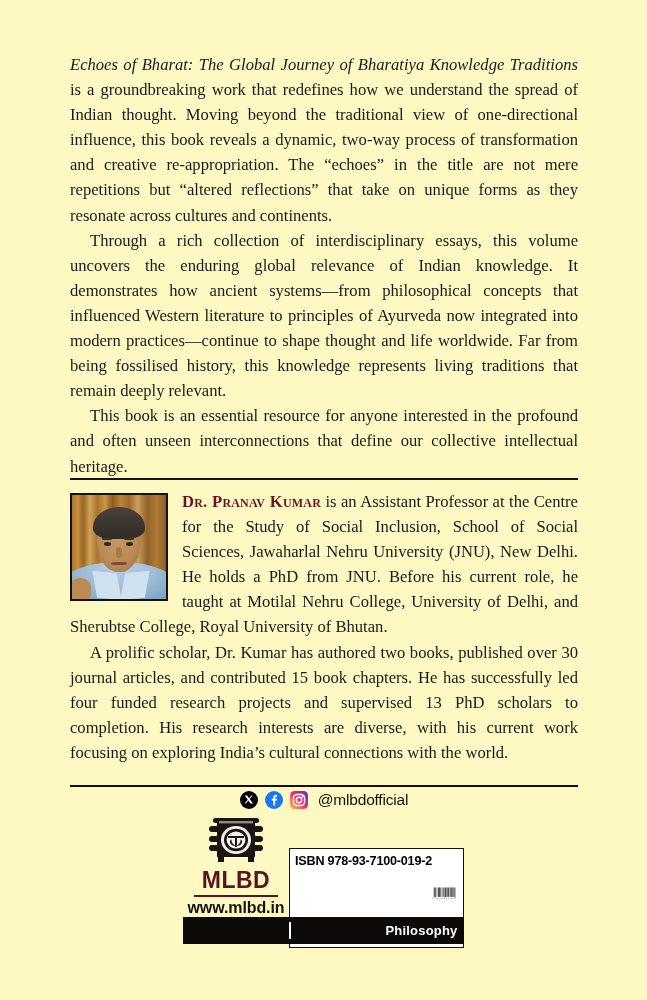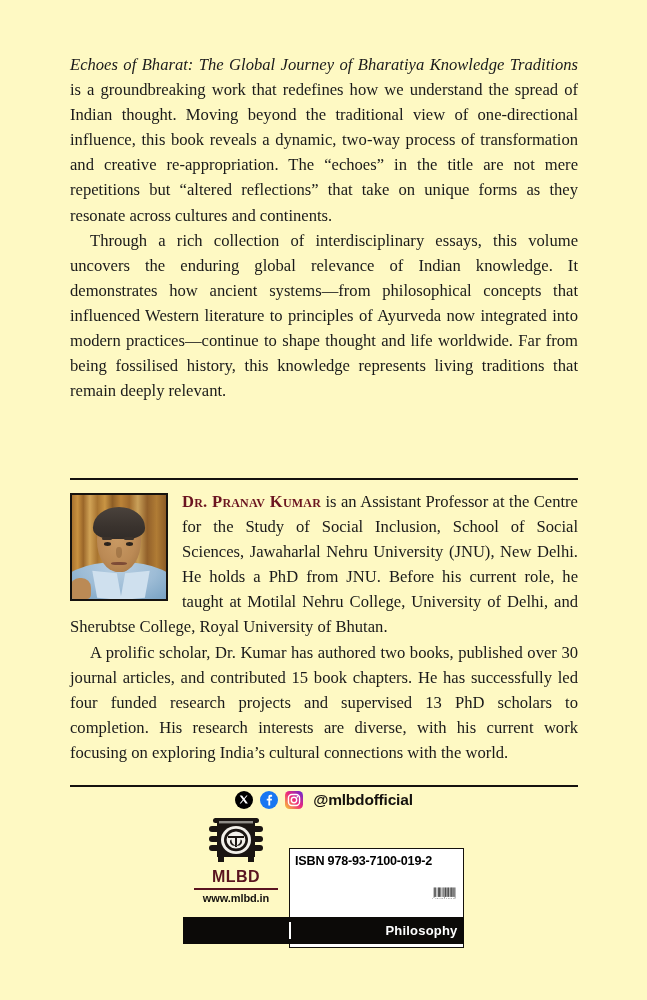--- a/index.html
+++ b/index.html
@@ -204,21 +204,21 @@
     justify-content: center;
     gap: 7px;
   }
   .social-row .icon-badge {
     width: 18px;
     height: 18px;
     display: block;
   }
   .social-handle {
     font-family: "Liberation Sans", "DejaVu Sans", sans-serif;
-    font-weight: bold;
+    font-weight: normal;
     font-size: 15.5px;
     letter-spacing: -0.2px;
     margin-left: 3px;
     color: #15120e;
   }
 
   
   .bottom-zone {
     position: absolute;
     left: 183px;
@@ -239,36 +239,36 @@
     box-sizing: border-box;
   }
   .logo-emblem {
     width: 62px;
     height: 52px;
     display: block;
   }
   .logo-word {
     font-family: "Liberation Sans", "DejaVu Sans", sans-serif;
     font-weight: bold;
-    font-size: 16px;
+    font-size: 23px;
     color: #5a1420;
     letter-spacing: 0.5px;
     line-height: 1;
     margin-top: 2px;
   }
   .logo-underline {
     width: 84px;
     height: 2px;
     background: #5a1420;
     margin: 3px 0 2px 0;
   }
   .logo-url {
     font-family: "Liberation Sans", "DejaVu Sans", sans-serif;
     font-weight: bold;
-    font-size: 11px;
+    font-size: 16px;
     color: #15120e;
     letter-spacing: -0.1px;
   }
   .barcode-box {
     width: 175px;
     background: #ffffff;
     border: 1.5px solid #15120e;
     box-sizing: border-box;
     padding: 5px 5px 3px 5px;
     display: flex;
@@ -323,20 +323,21 @@
   }
 </style>
 </head>
 <body>
 
 <div class="page">
 
   <div class="blurb">
     <p class="para first"><span class="title-italic">Echoes of Bharat: The Global Journey of Bharatiya Knowledge Traditions</span><span> is a groundbreaking work that redefines how we understand the spread of Indian thought. Moving beyond the traditional view of one-directional influence, this book reveals a dynamic, two-way process of transformation and creative re-appropriation. The “echoes” in the title are not mere repetitions but “altered reflections” that take on unique forms as they resonate across cultures and continents.</span></p>
     <p class="para">Through a rich collection of interdisciplinary essays, this volume uncovers the enduring global relevance of Indian knowledge. It demonstrates how ancient systems—from philosophical concepts that influenced Western literature to principles of Ayurveda now integrated into modern practices—continue to shape thought and life worldwide. Far from being fossilised history, this knowledge represents living traditions that remain deeply relevant.</p>
+    <p class="para">This book is an essential resource for anyone interested in the profound and often unseen interconnections that define our collective intellectual heritage.</p>
   </div>
 
   <div class="rule" id="rule-top"></div>
   <div class="rule" id="rule-bottom"></div>
 
   <div class="author-block">
     <div class="author-photo">
       <div class="bg-wood"></div>
       <div class="shirt"></div>
       <div class="neck"></div>

